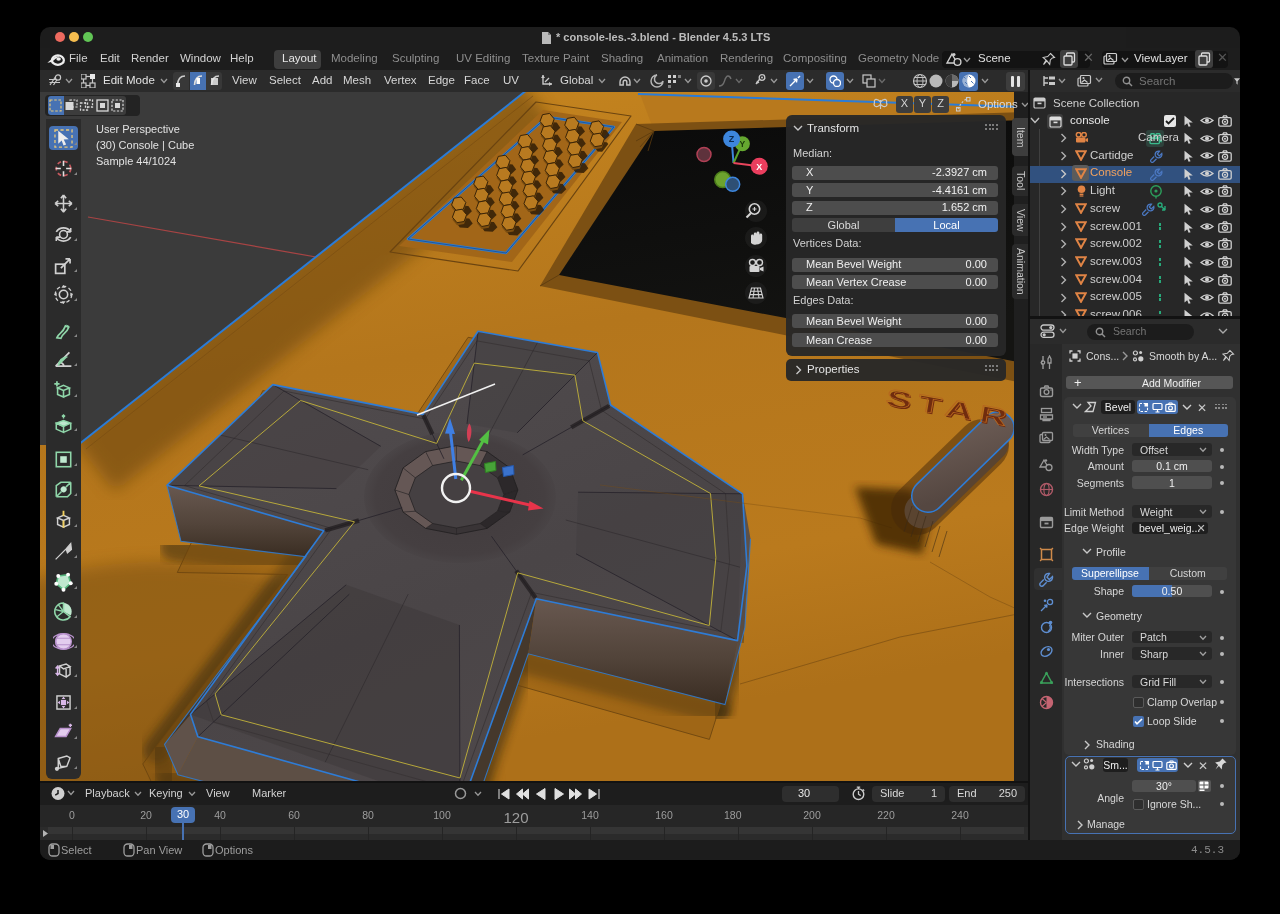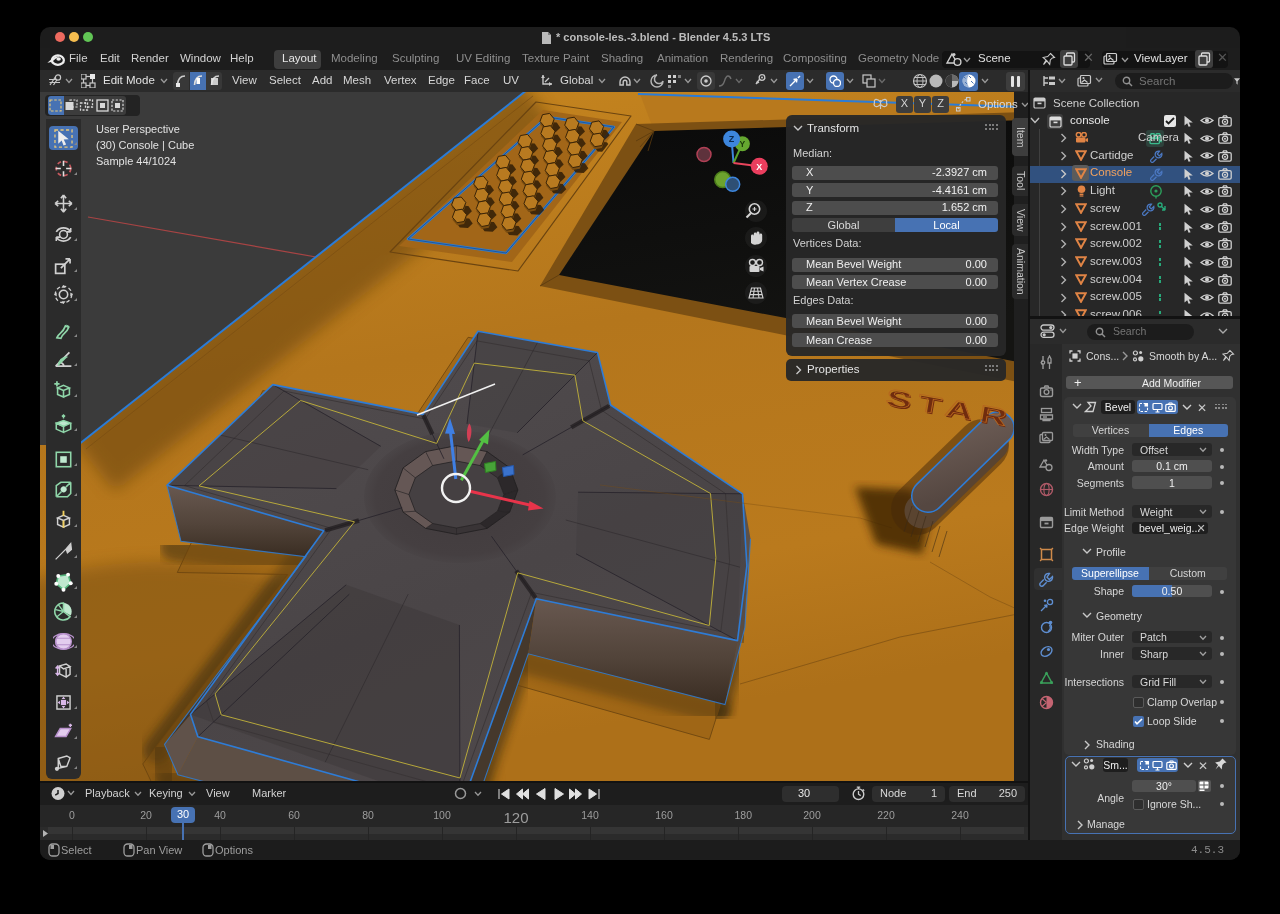--- a/index.html
+++ b/index.html
@@ -1421,38 +1421,38 @@
         </g>
       </svg>
     <div class="abs" style="left:742px;top:3.5px;width:57px;height:16px;background:#2e2e2e;border-radius:4px;color:#e8e8e8;">
         <span style="position:absolute;left:10px;width:24px;text-align:center;top:1.5px;">30</span>
       </div>
     <svg class="abs" style="left:811px;top:4px;" width="15" height="15" viewBox="0 0 15 15">
         <circle cx="7.5" cy="8.2" r="5.3" fill="none" stroke="#cccccc" stroke-width="1.4"></circle>
         <path d="M7.5 5 v3.2 l2.2 1.4 M5.8 1.2 h3.4 M7.5 1.2 v1.8 M11.8 3.4 l1.4 1.4" stroke="#cccccc" stroke-width="1.3" fill="none"></path>
       </svg>
     <div class="abs" style="left:832px;top:3.5px;width:73px;height:16px;background:#2e2e2e;border-radius:4px;color:#d9d9d9;">
-        <span style="position:absolute;left:8px;top:1.5px;">Node</span>
+        <span style="position:absolute;left:8px;top:1.5px;">Slide</span>
         <span style="position:absolute;right:8px;top:1.5px;">1</span>
       </div>
     <div class="abs" style="left:909px;top:3.5px;width:76px;height:16px;background:#2e2e2e;border-radius:4px;color:#d9d9d9;">
         <span style="position:absolute;left:8px;top:1.5px;">End</span>
         <span style="position:absolute;right:8px;top:1.5px;">250</span>
       </div>
     <div class="abs" style="left:0;top:23px;width:988px;height:22px;background:#262626;"></div>
     <div class="txt" style="left:18.0px;top:27px;width:28px;text-align:center;color:#9d9d9d;font-size:10.5px;">0</div>
     <div class="txt" style="left:92.0px;top:27px;width:28px;text-align:center;color:#9d9d9d;font-size:10.5px;">20</div>
     <div class="txt" style="left:166.0px;top:27px;width:28px;text-align:center;color:#9d9d9d;font-size:10.5px;">40</div>
     <div class="txt" style="left:240.0px;top:27px;width:28px;text-align:center;color:#9d9d9d;font-size:10.5px;">60</div>
     <div class="txt" style="left:314.0px;top:27px;width:28px;text-align:center;color:#9d9d9d;font-size:10.5px;">80</div>
     <div class="txt" style="left:388.0px;top:27px;width:28px;text-align:center;color:#9d9d9d;font-size:10.5px;">100</div>
     <div class="txt" style="left:462.0px;top:27px;width:28px;text-align:center;color:#9d9d9d;font-size:15px;">120</div>
     <div class="txt" style="left:536.0px;top:27px;width:28px;text-align:center;color:#9d9d9d;font-size:10.5px;">140</div>
     <div class="txt" style="left:610.0px;top:27px;width:28px;text-align:center;color:#9d9d9d;font-size:10.5px;">160</div>
-    <div class="txt" style="left:684.0px;top:27px;width:28px;text-align:right;color:#9d9d9d;font-size:10.5px;">180</div>
+    <div class="txt" style="left:684.0px;top:27px;width:28px;text-align:left;color:#9d9d9d;font-size:10.5px;">180</div>
     <div class="txt" style="left:758.0px;top:27px;width:28px;text-align:center;color:#9d9d9d;font-size:10.5px;">200</div>
     <div class="txt" style="left:832.0px;top:27px;width:28px;text-align:center;color:#9d9d9d;font-size:10.5px;">220</div>
     <div class="txt" style="left:906.0px;top:27px;width:28px;text-align:center;color:#9d9d9d;font-size:10.5px;">240</div>
     <div class="abs" style="left:0;top:45px;width:988px;height:13px;background:#2b2b2b;"></div>
     <div class="abs" style="left:8px;top:45px;width:976px;height:7px;background:#353535;"></div>
     <div class="abs" style="left:32.0px;top:45px;width:1px;height:13px;background:#242424;"></div>
     <div class="abs" style="left:106.0px;top:45px;width:1px;height:13px;background:#242424;"></div>
     <div class="abs" style="left:180.0px;top:45px;width:1px;height:13px;background:#242424;"></div>
     <div class="abs" style="left:254.0px;top:45px;width:1px;height:13px;background:#242424;"></div>
     <div class="abs" style="left:328.0px;top:45px;width:1px;height:13px;background:#242424;"></div>

